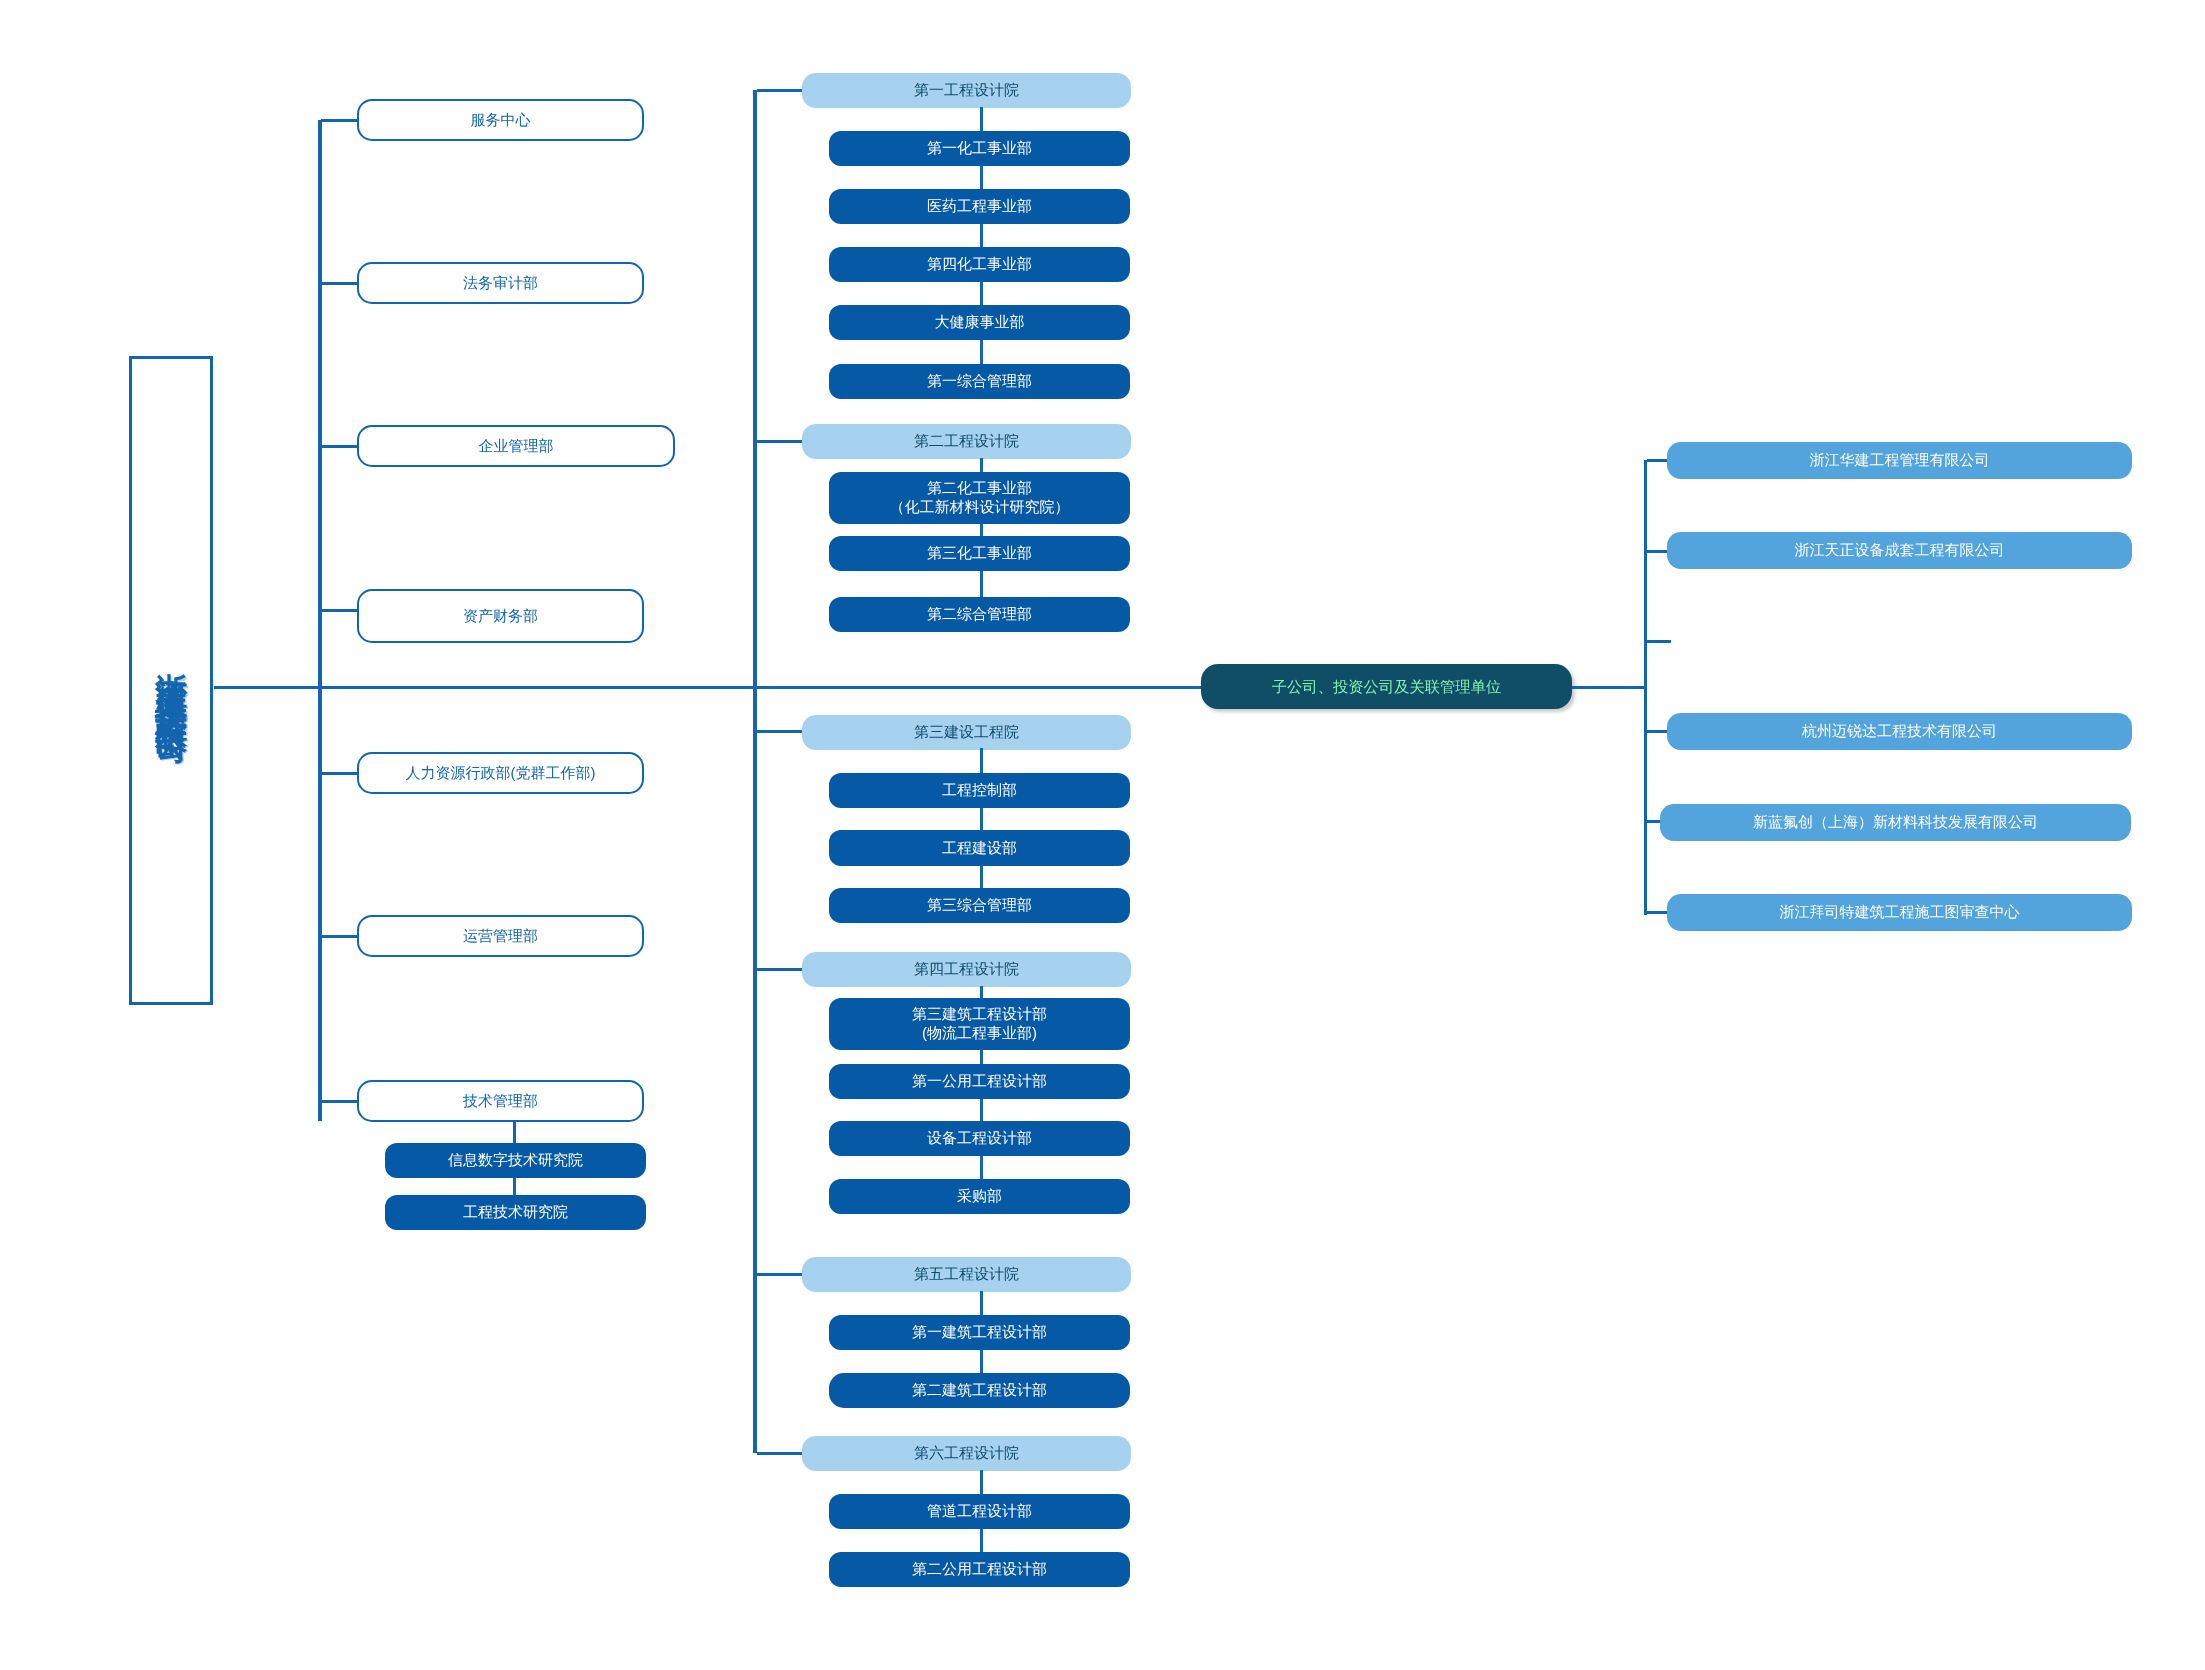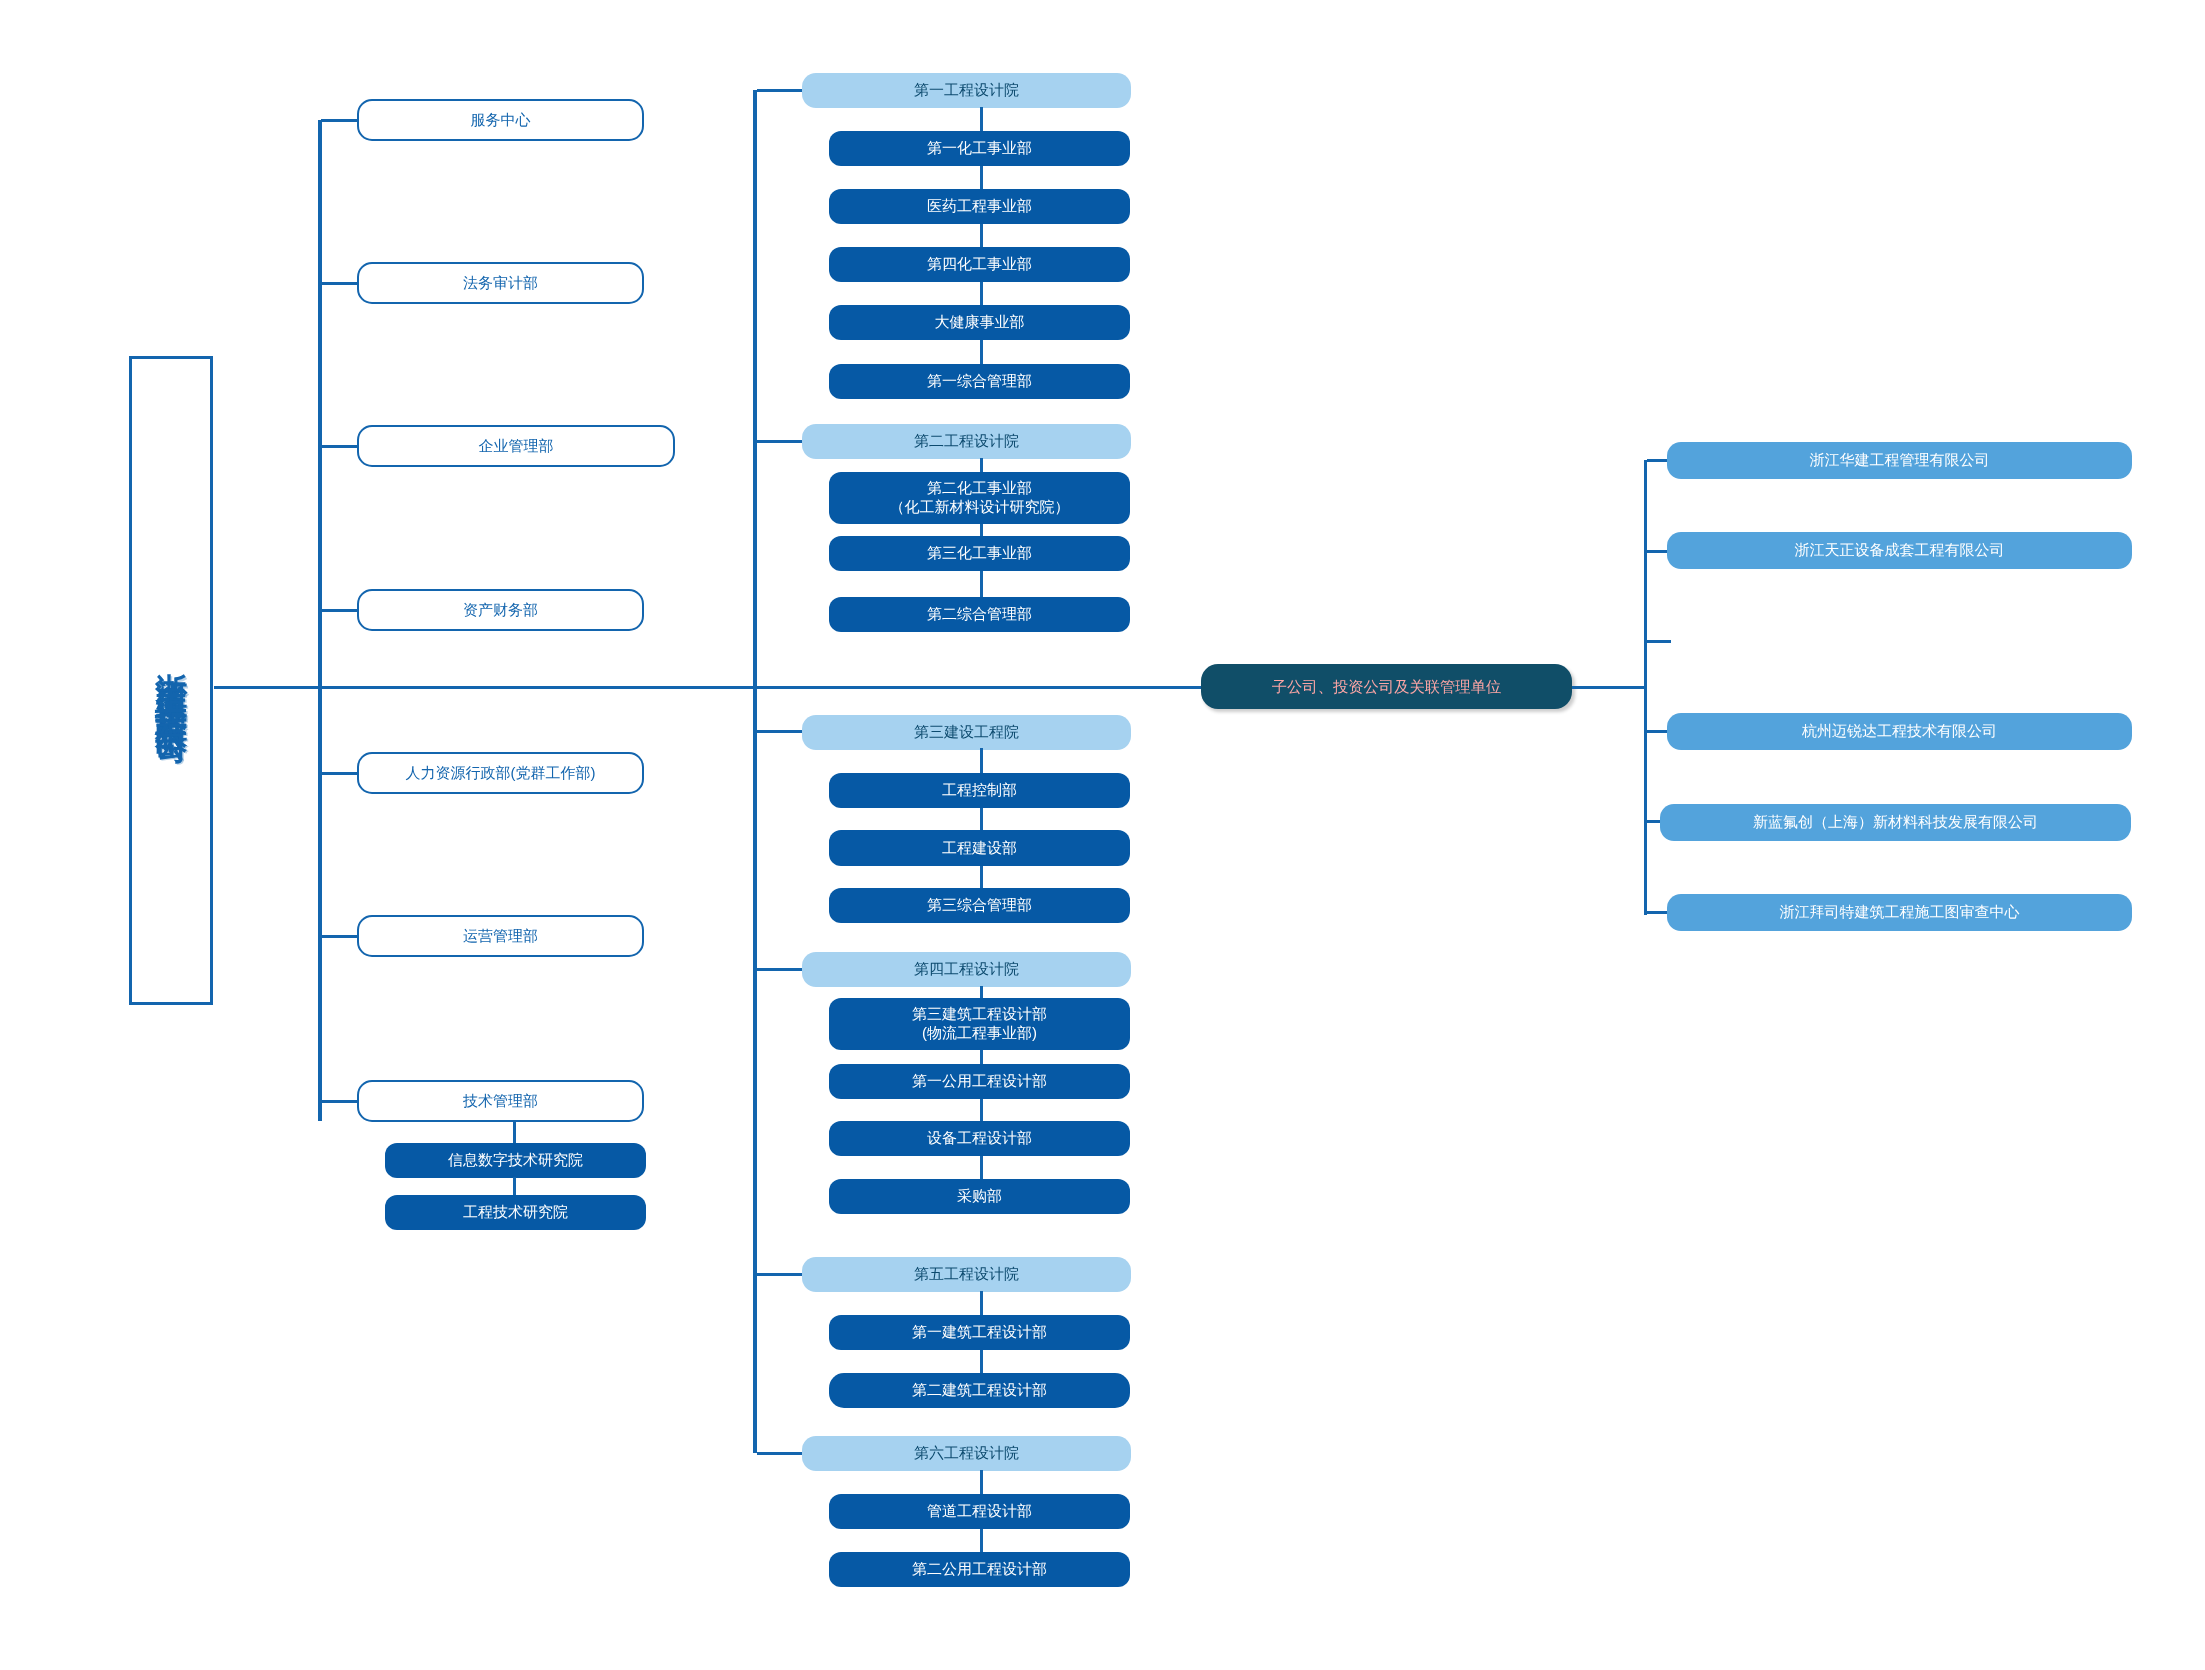--- a/index.html
+++ b/index.html
@@ -56,21 +56,21 @@
     color:#0c4a6e;
     border-radius:14px;
   }
   .pill.subsid{
     background:#53A3DC;
     color:#ffffff;
     border-radius:14px;
   }
   .pill.center-dark{
     background:#104E68;
-    color:#fca5a5;
+    color:#86efac;
     border-radius:17px;
     font-size:15.3px;
   }
   .pill.shadowed{
     box-shadow:2.5px 3px 3.5px rgba(0,0,0,0.20);
   }
 </style>
 </head>
 <body>
 
@@ -94,21 +94,21 @@
 
   <div class="pill outline" style="left:357px;top:99px;width:287px;height:42px;">
     <span>服务中心</span>
   </div>
   <div class="pill outline" style="left:357px;top:262px;width:287px;height:42px;">
     <span>法务审计部</span>
   </div>
   <div class="pill outline" style="left:357px;top:425px;width:318px;height:42px;">
     <span>企业管理部</span>
   </div>
-  <div class="pill outline" style="left:357px;top:589px;width:287px;height:42px;">
+  <div class="pill outline" style="left:357px;top:589px;width:287px;height:54px;">
     <span>资产财务部</span>
   </div>
   <div class="pill outline" style="left:357px;top:752px;width:287px;height:42px;">
     <span>人力资源行政部(党群工作部)</span>
   </div>
   <div class="pill outline" style="left:357px;top:915px;width:287px;height:42px;">
     <span>运营管理部</span>
   </div>
   <div class="pill outline" style="left:357px;top:1080px;width:287px;height:42px;">
     <span>技术管理部</span>

